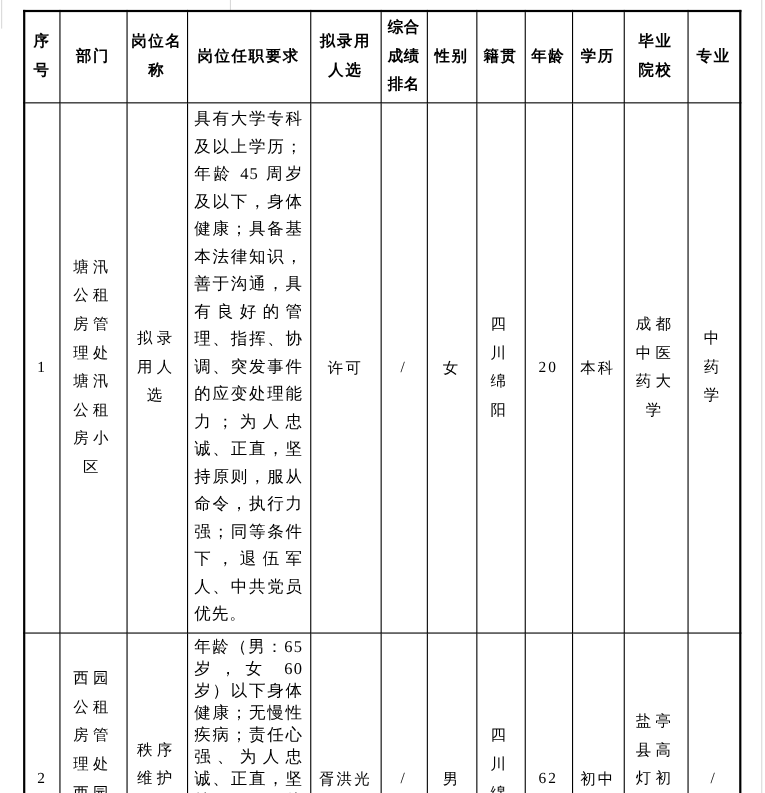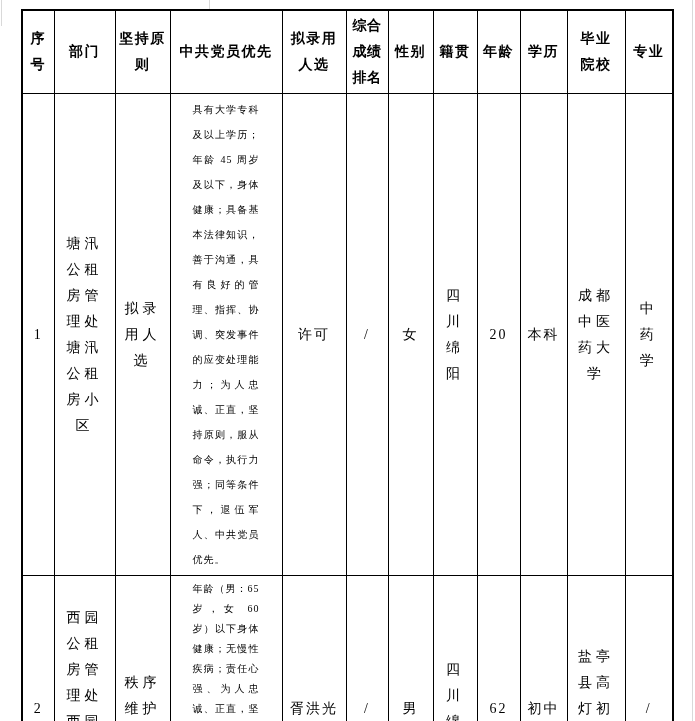--- a/index.html
+++ b/index.html
@@ -57,22 +57,22 @@
     letter-spacing: 4px;
     line-height: 26px;
     padding: 2px 8px;
   }
   td.c-dept.wrap2 { padding: 2px 7px; }
 
   
   td.req {
     text-align: justify;
     text-align-last: left;
-    padding: 3px 22px;
-    font-size: 10px;
+    padding: 3px 6px;
+    font-size: 15px;
     letter-spacing: 1px;
     word-break: break-all;
     margin-left: 17px;
   }
   tr.r1 td.req { line-height: 25px; }
   tr.r2 td.req { line-height: 20px; }
 
   td.plain { letter-spacing: 2px; }
 </style>
 </head>
@@ -95,22 +95,22 @@
         <col style="width:44px">
         <col style="width:43px">
       <col style="width:47px">
         <col style="width:58px">
         <col style="width:48px">
     </colgroup>
     <tbody>
       <tr class="h-row">
         <th class="c-seq">序号</th>
         <th class="c-dept">部门</th>
-        <th class="c-pos">坚持原则</th>
-        <th class="c-req">中共党员优先</th>
+        <th class="c-pos">岗位名称</th>
+        <th class="c-req">岗位任职要求</th>
         <th class="c-cand">拟录用人选</th>
         <th class="c-rank">综合成绩排名</th>
         <th class="c-sex">性别</th>
         <th class="c-native">籍贯</th>
         <th class="c-age">年龄</th>
         <th class="c-edu">学历</th>
         <th class="c-school">毕业院校</th>
         <th class="c-major">专业</th>
       </tr>
 

